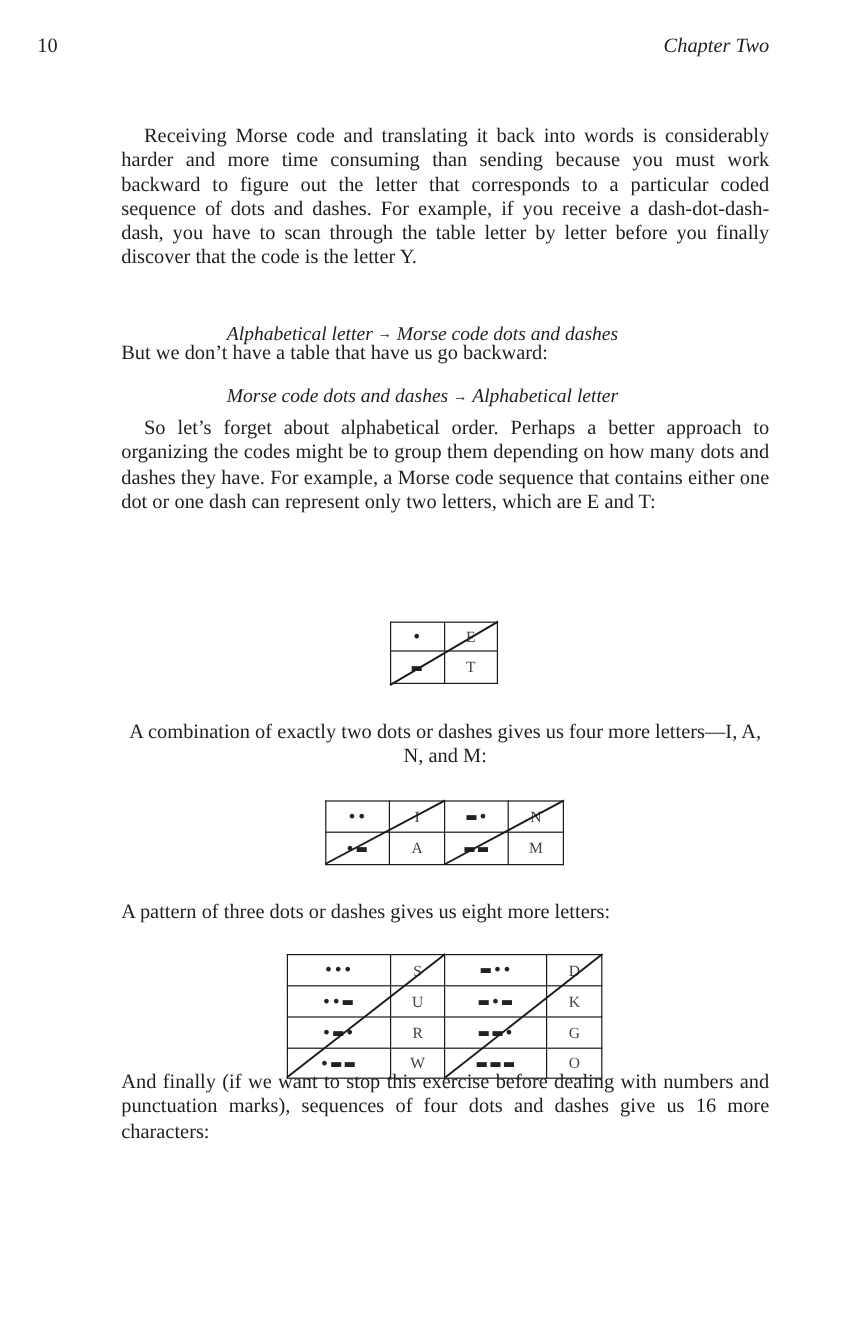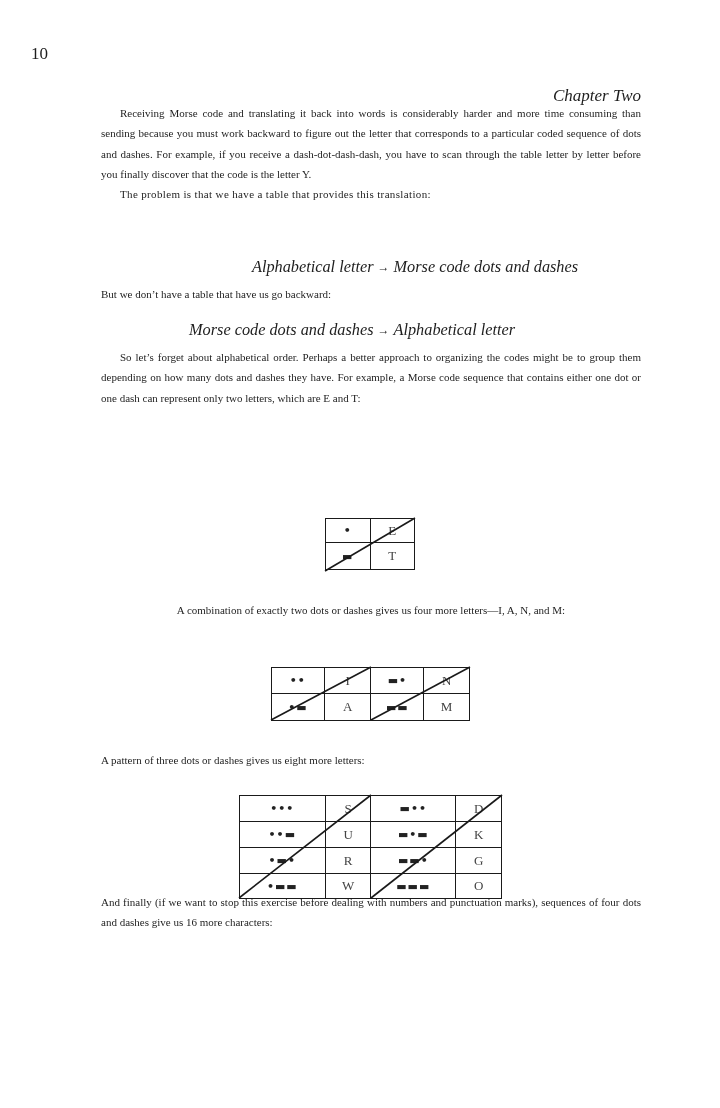--- a/index.html
+++ b/index.html
@@ -2,29 +2,29 @@
 <html><head>
 <meta charset="utf-8">
 <style>
   html, body { margin: 0; padding: 0; background: #ffffff; }
   body {
     width: 720px; height: 1108px; position: relative; overflow: hidden;
     font-family: "Liberation Serif", "DejaVu Serif", serif;
     color: #1e1e1e;
   }
   .running-head {
-    position: absolute; top: 44px; left: 31px; width: 610px; height: 22px;
+    position: absolute; top: 28px; left: 31px; width: 610px; height: 22px;
     font-size: 17px;
   }
   .folio { position: absolute; left: 0; top: 0; }
-  .chapter { position: absolute; right: 0; top: 0; font-style: italic; margin-top: 42px; }
+  .chapter { position: absolute; right: 0; top: 0; font-style: italic; }
 
   .text {
     position: absolute; left: 101px; width: 540px;
-    font-size: 11px; line-height: 20.3px;
+    font-size: 17px; line-height: 20.3px;
     text-align: justify;
   }
   .text p { margin: 0; }
   .indent { text-indent: 19px; }
   .em { }
   .display {
     position: absolute; left: 101px; width: 540px;
     font-size: 16.3px; line-height: 20px; font-style: italic;
     padding-left: 88px; box-sizing: border-box;
   }
@@ -46,24 +46,23 @@
 </head>
 <body>
 
 <div class="running-head">
   <span class="folio">10</span>
   <span class="chapter">Chapter Two</span>
 </div>
 
 <div class="text" style="top:103px;">
   <p class="indent">Receiving Morse code and translating it back into words is considerably harder and more time consuming than sending because you must work backward to figure out the letter that corresponds to a particular coded sequence of dots and dashes. For example, if you receive a dash-dot-dash-dash, you have to scan through the table letter by letter before you finally discover that the code is the letter Y.</p>
-  <p class="indent" style="letter-spacing:0.35px;">The problem is that we have a table that provides this translation:</p>
 </div>
 
-<div class="display" style="top:257px;text-align:center;">
+<div class="display" style="top:268px;">
   <span>Alphabetical letter</span><span class="arrow">→</span><span>Morse code dots and dashes</span>
 </div>
 
 <div class="text" style="top:284px;">
   <p>
     <span>But we </span><span class="em">don’t</span><span> have a table that have us go backward:</span>
   </p>
 </div>
 
 <div class="display" style="top:320px;">

